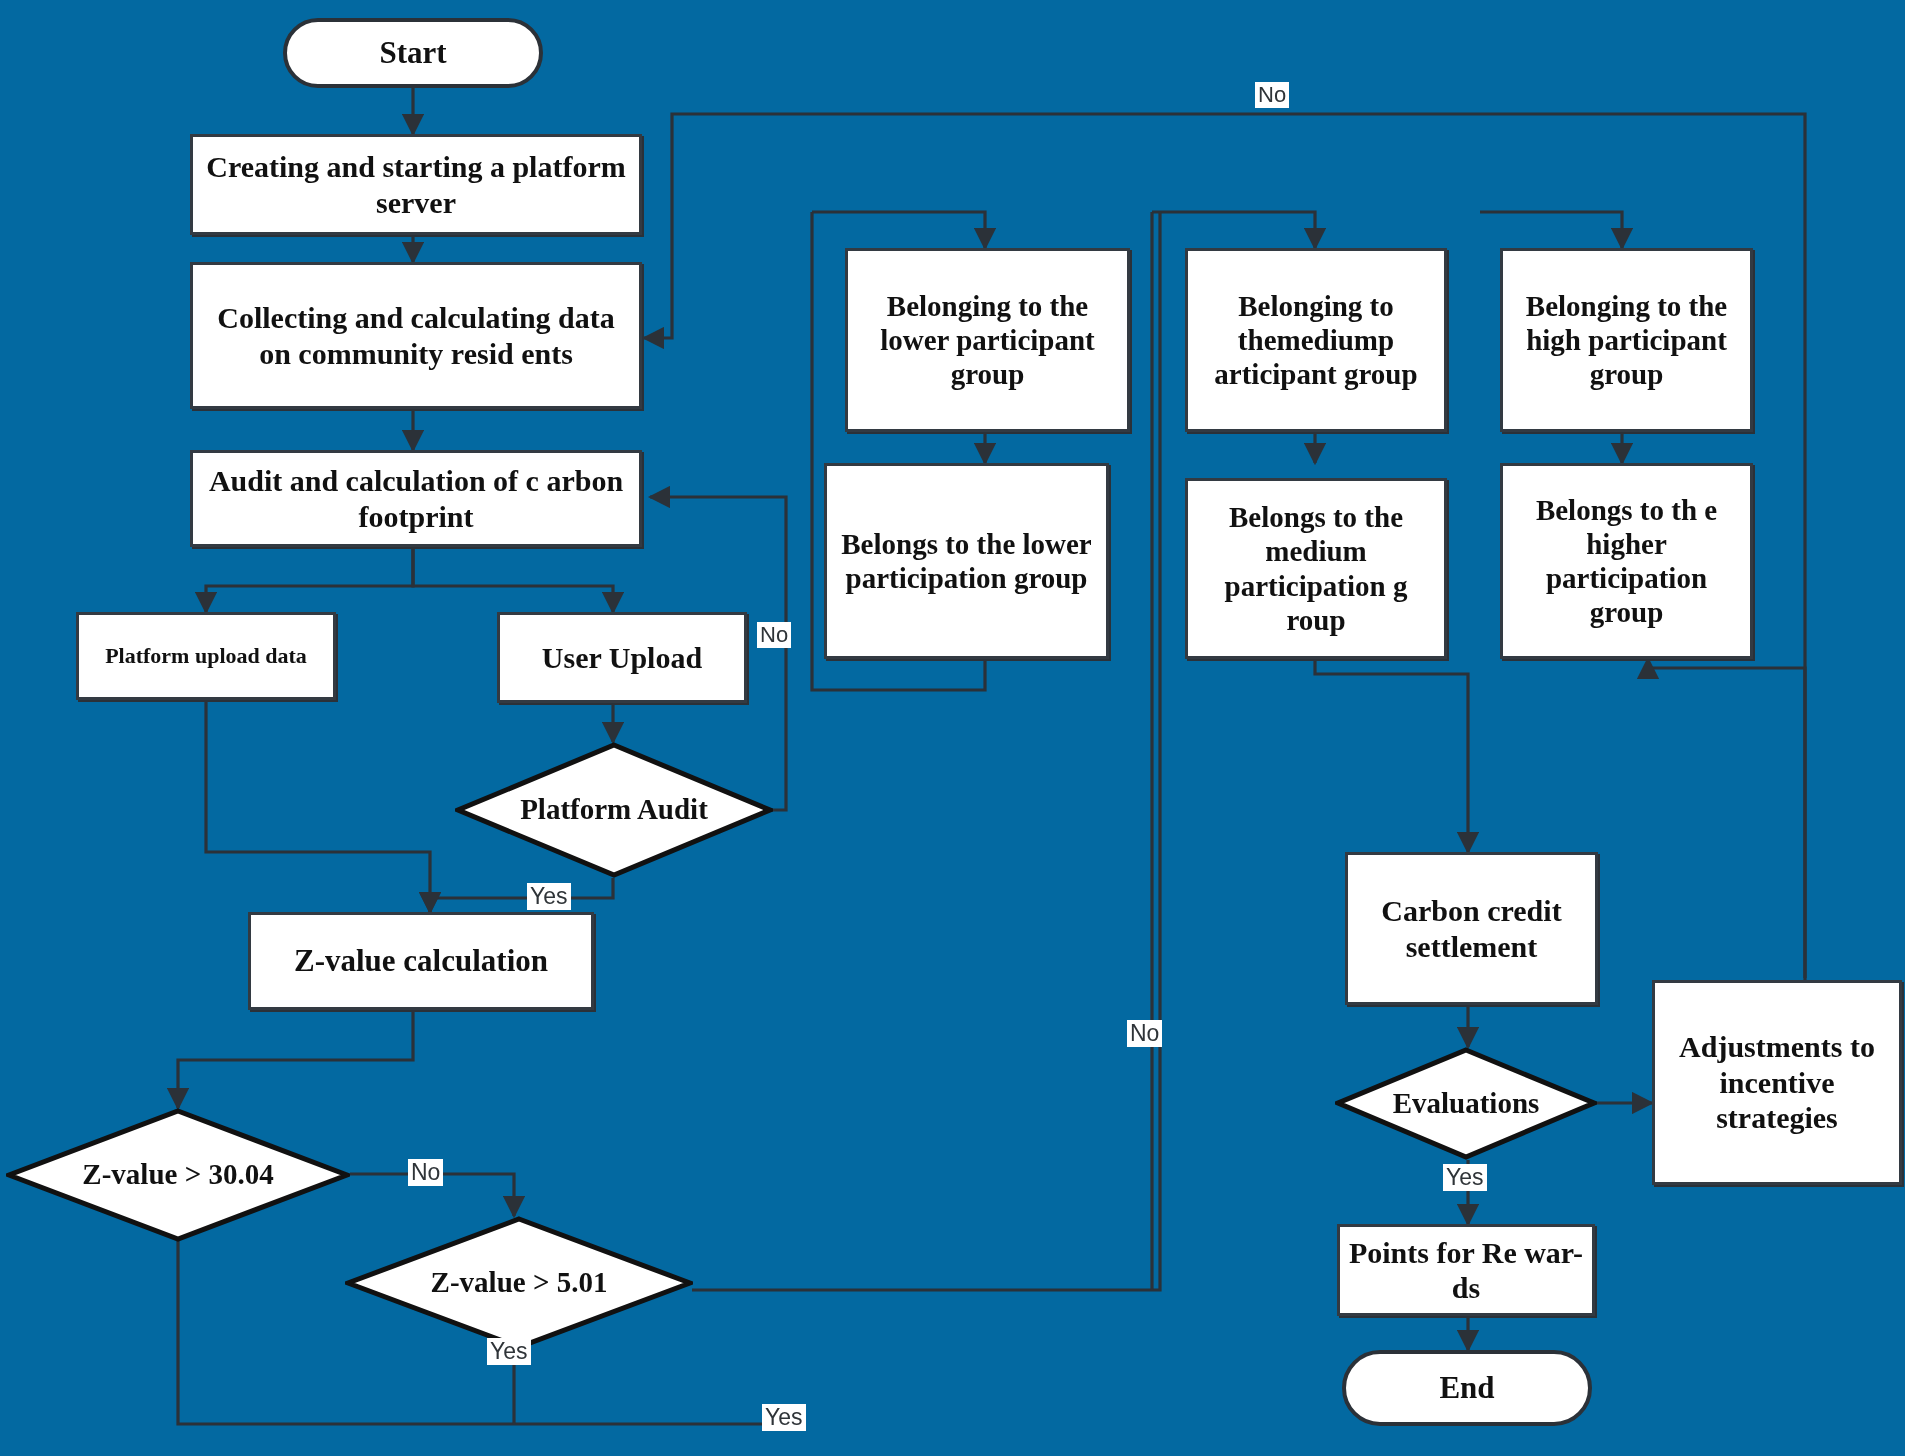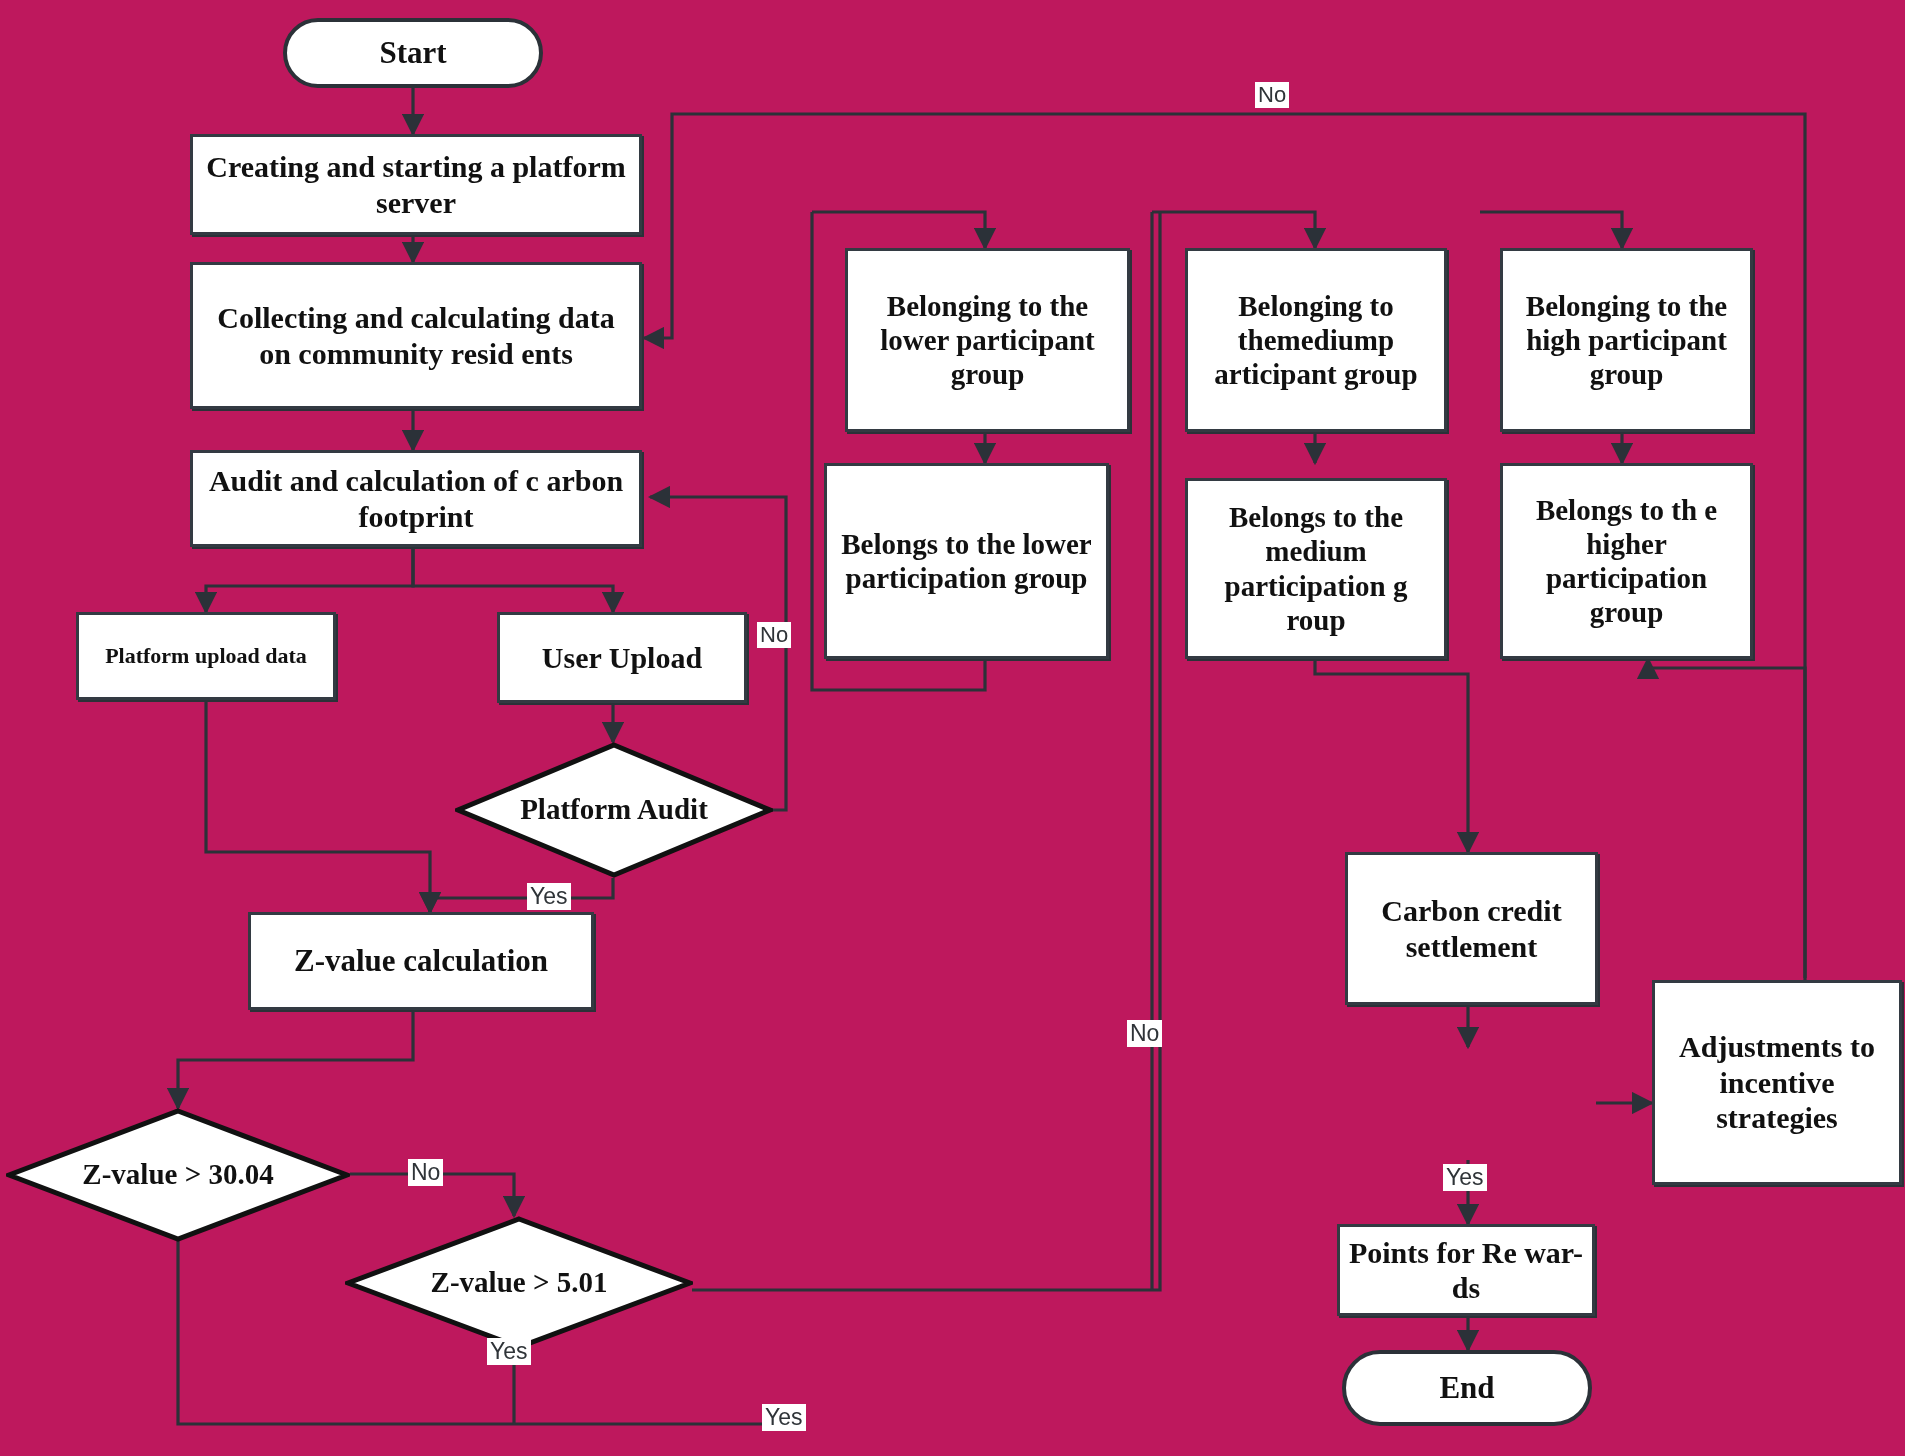--- a/index.html
+++ b/index.html
@@ -4,21 +4,21 @@
 <style>
   html, body {
     margin: 0;
     padding: 0;
     background: #ffffff;
   }
   #stage {
     position: relative;
     width: 1905px;
     height: 1456px;
-    background: #be185d;
+    background: #0369a1;
     font-family: "Liberation Serif", "DejaVu Serif", serif;
     overflow: hidden;
   }
   svg.edges {
     position: absolute;
     left: 0; top: 0;
     width: 1905px;
     height: 1456px;
     pointer-events: none;
   }
@@ -217,20 +217,26 @@
   </div>
 
   <div class="node proc" style="left:1500px; top:463px; width:253px; height:196px; font-size:29px;">
     <span>Belongs to th e higher participation group</span>
   </div>
 
   <div class="node proc" style="left:1345px; top:852px; width:253px; height:153px; font-size:30px;">
     <span>Carbon credit settlement</span>
   </div>
 
+  <div class="dia-wrap" style="left:1335px; top:1047px; width:262px; height:113px;">
+    <svg width="262" height="113">
+      <polygon points="131,3 259,56 131,110 3,56" fill="#ffffff" stroke="#111111" stroke-width="5"></polygon>
+    </svg>
+    <div class="dia-label" style="font-size:29px;">Evaluations</div>
+  </div>
 
   <div class="node proc" style="left:1652px; top:980px; width:250px; height:205px; font-size:30px;">
     <span>Adjustments to incentive strategies</span>
   </div>
 
   <div class="node proc" style="left:1337px; top:1224px; width:258px; height:92px; font-size:30px;">
     <span>Points for Re war-ds</span>
   </div>
 
   <div class="node term" style="left:1342px; top:1350px; width:250px; height:76px; font-size:31px;">

